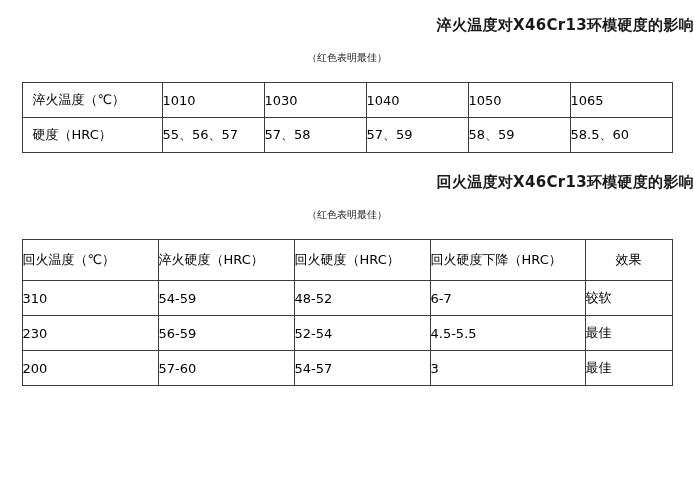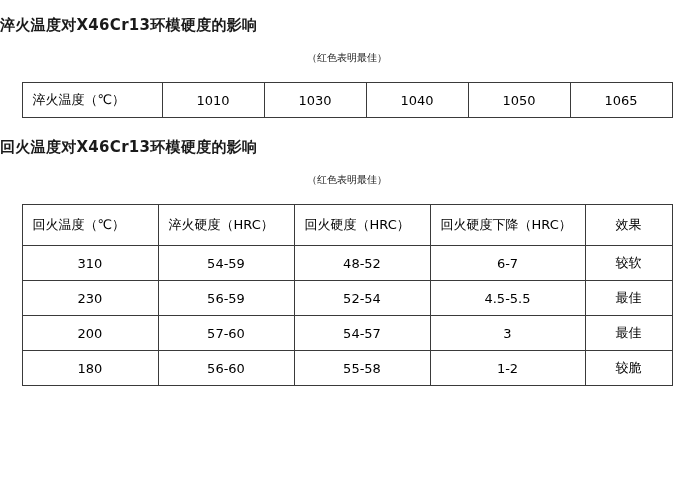--- a/index.html
+++ b/index.html
@@ -15,21 +15,21 @@
     font-size: 13px;
     overflow: hidden;
   }
   .page {
     width: 694px;
     height: 493px;
     position: relative;
     box-sizing: border-box;
   }
   .section-title {
-    text-align: left;
+    text-align: right;
     font-weight: bold;
     font-size: 15px;
     color: #1a1a1a;
     letter-spacing: 0.3px;
   }
   .section-sub {
     text-align: center;
     font-size: 10px;
     color: #1a1a1a;
   }
@@ -45,36 +45,35 @@
   .tbl1 {
     margin: 17px auto 12px auto;
     width: 650px;
   }
   .tbl2 {
     margin: 17px auto 0 auto;
     width: 650px;
   }
   .tbl1 td, .tbl2 td {
     border: 1px solid #3a3a3a;
-    text-align: center;
+    text-align: left;
     vertical-align: middle;
     font-size: 13px;
     color: #000;
     padding: 0;
   }
   .tbl1 td { height: 34px; }
   .tbl1 td.lbl {
     text-align: left;
     padding-left: 10px;
     width: 140px;
   }
   .tbl2 td { height: 34px; }
   .tbl2 td.hdr {
     text-align: left;
-    padding-left: 10px;
     height: 40px;
   }
   .tbl2 td.hdr.last { text-align: center; padding-left: 0; }
   .red { color: #e00000; }
 </style>
 </head>
 <body>
 
 <div class="page">
 
@@ -91,20 +90,28 @@
       <col style="width:102px">
     </colgroup>
     <tbody>
       <tr>
         <td class="lbl">淬火温度（℃）</td>
         <td>1010</td>
         <td>1030</td>
         <td>1040</td>
         <td class="red">1050</td>
         <td>1065</td>
+      </tr>
+      <tr>
+        <td class="lbl">硬度（HRC）</td>
+        <td>55、56、57</td>
+        <td>57、58</td>
+        <td>57、59</td>
+        <td class="red">58、59</td>
+        <td>58.5、60</td>
       </tr>
     </tbody>
   </table>
 
   <div class="section-title t2-title">回火温度对X46Cr13环模硬度的影响</div>
   <div class="section-sub t2-sub">（红色表明最佳）</div>
 
   <table class="tbl2">
     <colgroup>
       <col style="width:136px">
@@ -135,23 +142,16 @@
         <td class="red">4.5-5.5</td>
         <td class="red">最佳</td>
       </tr>
       <tr>
         <td class="red">200</td>
         <td class="red">57-60</td>
         <td class="red">54-57</td>
         <td class="red">3</td>
         <td class="red">最佳</td>
       </tr>
-      <tr>
-        <td>180</td>
-        <td>56-60</td>
-        <td>55-58</td>
-        <td>1-2</td>
-        <td>较脆</td>
-      </tr>
     </tbody>
   </table>
 
 </div>
 
 </body></html>

